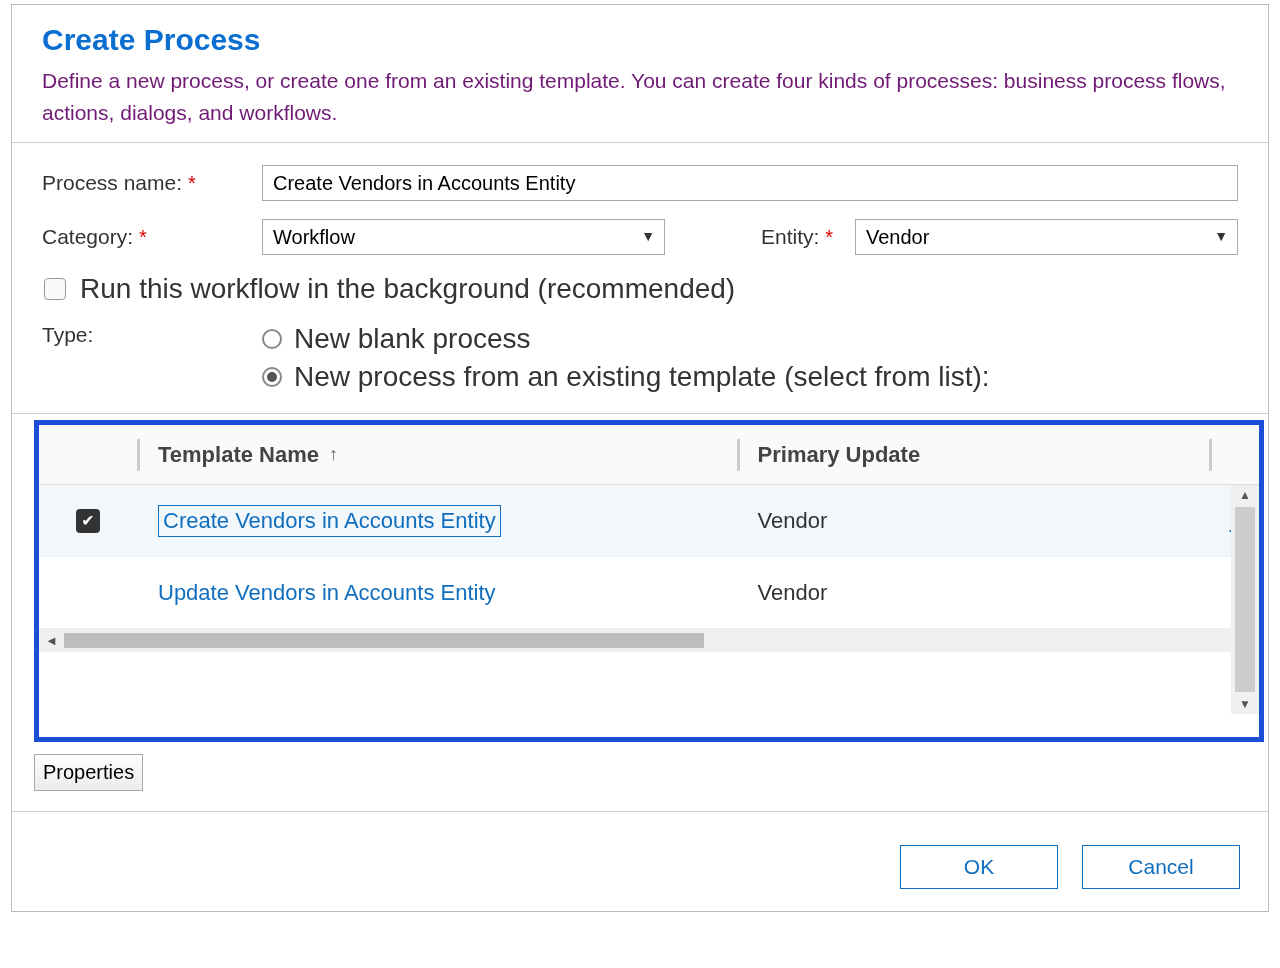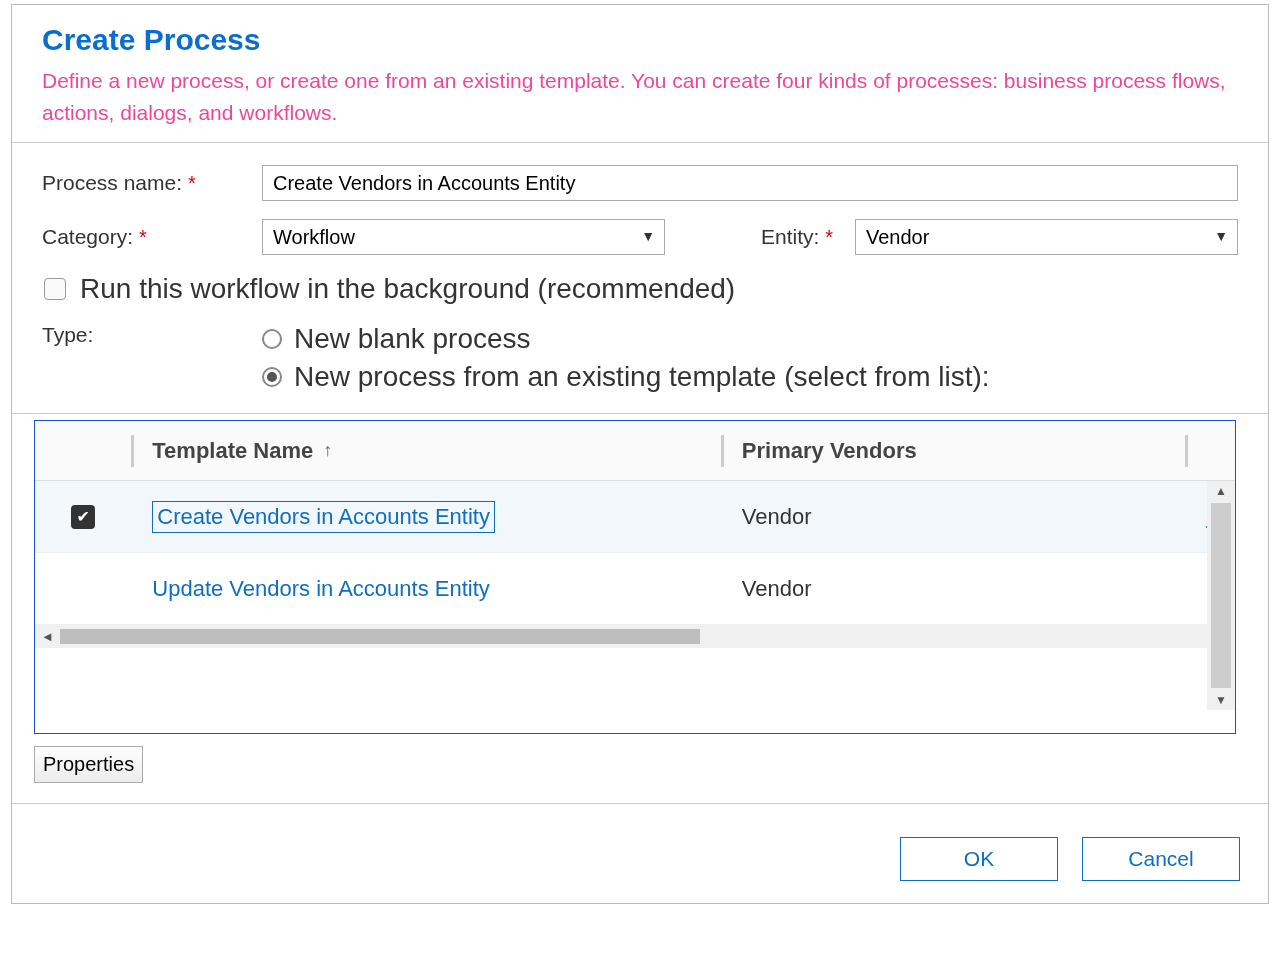--- a/index.html
+++ b/index.html
@@ -19,21 +19,21 @@
     padding: 18px 30px 14px 30px;
   }
   .title {
     color: #0a6ed1;
     font-weight: 700;
     font-size: 30px;
     margin: 0 0 8px 0;
   }
   .description {
     font-size: 21px;
-    color: #ec4899;
+    color: #701a75;
     line-height: 1.5;
   }
   .hr {
     border: none;
     border-top: 1px solid #ccc;
     margin: 0;
   }
   .form-area {
     padding: 22px 30px 14px 30px;
   }
@@ -134,22 +134,22 @@
     flex-shrink: 0;
   }
   .radio.selected::after {
     content: "";
     width: 10px;
     height: 10px;
     background: #555;
     border-radius: 50%;
   }
   .grid-area {
-    margin: 6px 32px 8px 22px;
-    border: 1px solid #1d4ed8;
+    margin: 6px 4px 8px 22px;
+    border: 5px solid #1d4ed8;
     position: relative;
   }
   .grid-header {
     display: flex;
     align-items: center;
     height: 60px;
     background: #fafafa;
     border-bottom: 1px solid #ddd;
     font-size: 22px;
     font-weight: 600;
@@ -322,21 +322,21 @@
   <div class="grid-area">
     <div class="grid-header">
       <div class="col-check"></div>
       <span class="col-sep"></span>
       <div class="col-name">
         <span>Template Name</span>
         <span class="sort-arrow">↑</span>
       </div>
       <span class="col-sep"></span>
       <div class="col-entity">
-        <span>Primary Vendors</span>
+        <span>Primary Update</span>
       </div>
       <span class="col-sep"></span>
       <div class="col-owner"></div>
     </div>
 
     <div class="grid-body">
       <div class="grid-row selected">
         <div class="col-check">
           <span class="row-chk checked">✔</span>
         </div>

